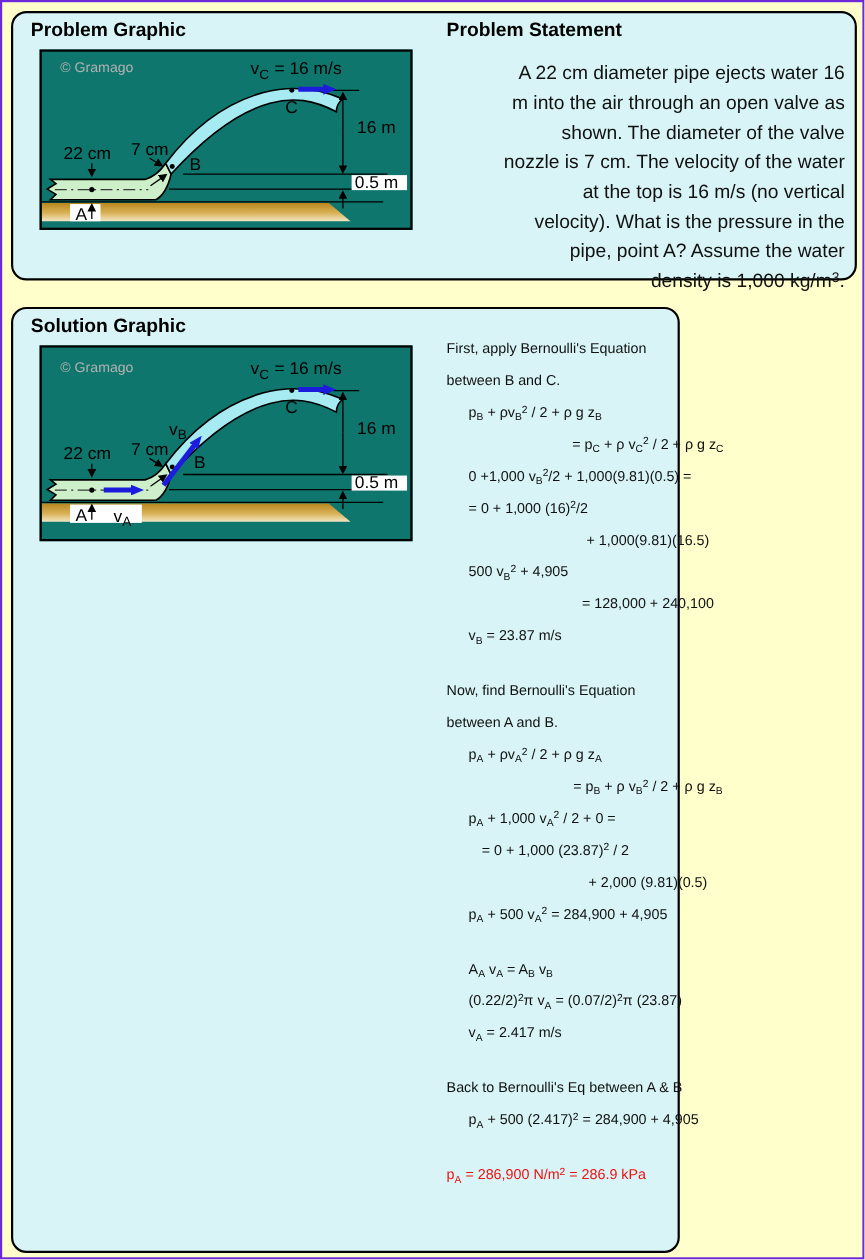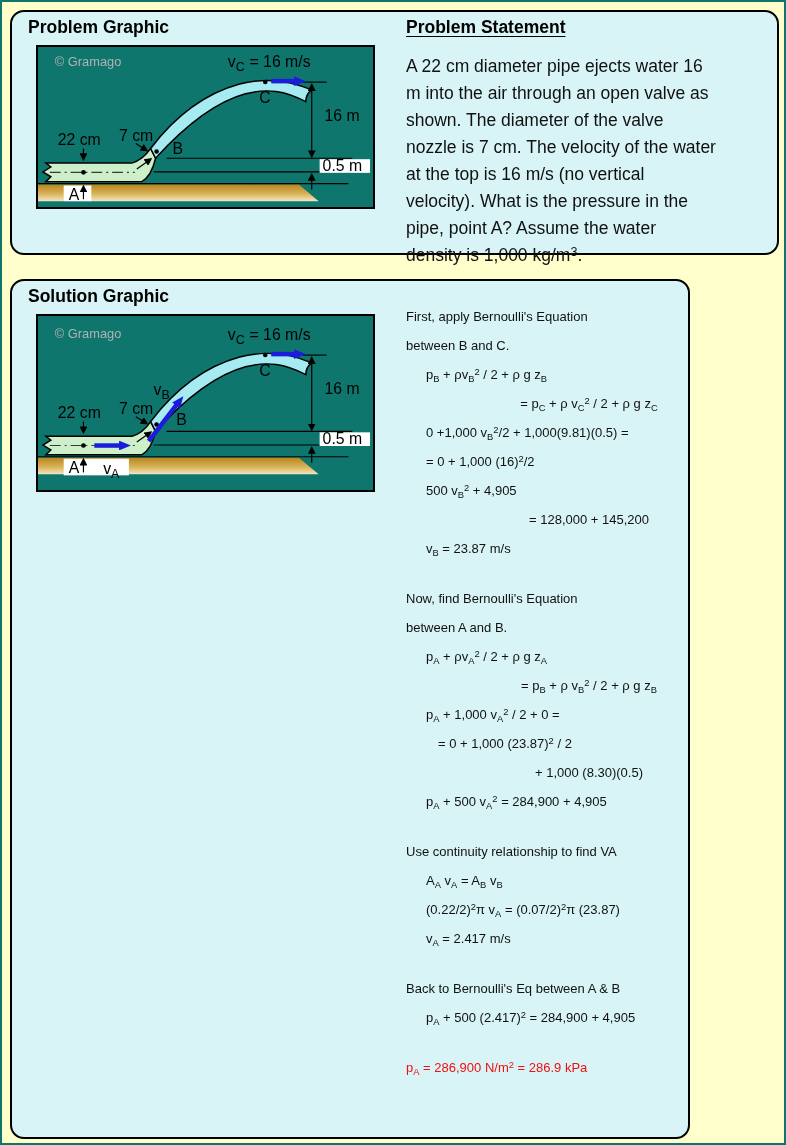--- a/index.html
+++ b/index.html
@@ -1,47 +1,47 @@
 <!DOCTYPE html>
 <html><head>
 <meta charset="utf-8">
 <style>
   html,body{margin:0;padding:0;background:#fff;}
   *{box-sizing:border-box;}
   .page{
     position:relative;width:786px;height:1145px;
-    background:#FFFFCC;border:2px solid #0f766e;
+    background:#FFFFCC;border:2px solid #6d28d9;
     font-family:"Liberation Sans",sans-serif;color:#111;
     overflow:hidden;
   }
   .panel{
     position:absolute;background:#D8F4F6;
     border:2px solid #000;border-radius:14px;
   }
   #panel-problem{left:8px;top:8px;width:769px;height:245px;}
-  #panel-solution{left:8px;top:277px;width:680px;height:860px;}
+  #panel-solution{left:8px;top:277px;width:608px;height:860px;}
   .gtitle{
     position:absolute;top:5px;left:16px;margin:0;
     font-size:17.5px;font-weight:bold;color:#000;
   }
   .dbox{
     position:absolute;left:24px;top:33px;
     background:#0f766e;border:2px solid #000;
   }
   #panel-problem .dbox{width:339px;height:164px;}
   #panel-solution .dbox{width:339px;height:178px;}
   .dbox svg{display:block;}
   .rcol{position:absolute;left:394px;top:5px;width:370px;}
   .rtitle{
     margin:0;font-size:17.5px;font-weight:bold;color:#000;
-    text-decoration:underline;text-underline-offset:3px;
+    text-underline-offset:3px;
   }
   .statement{
     margin-top:15px;font-size:17.5px;line-height:27px;
-    white-space:pre-line;width:362px;
+    white-space:pre-line;width:362px;text-align:right;
   }
   .steps{margin-top:16px;font-size:13px;width:368px;}
   .step{line-height:29px;min-height:29px;}
   .ind1{padding-left:20px;}
   .ind2{padding-left:32px;}
   .right{text-align:center;padding-right:2px;}
   .blank{height:21px;min-height:21px;}
   .red{color:#F01010;}
   sub{font-size:72%;vertical-align:baseline;position:relative;top:0.28em;line-height:0;}
   sup{font-size:72%;vertical-align:baseline;position:relative;top:-0.42em;line-height:0;}
@@ -210,34 +210,34 @@
     </div>
 
     <div class="rcol">
       <div class="steps">
           <div class="step">First, apply Bernoulli's Equation</div>
           <div class="step">between B and C.</div>
           <div class="step ind1">p<sub>B</sub> + ρv<sub>B</sub><sup>2</sup> / 2 + ρ g z<sub>B</sub></div>
           <div class="step right">= p<sub>C</sub> + ρ v<sub>C</sub><sup>2</sup> / 2 + ρ g z<sub>C</sub></div>
           <div class="step ind1">0 +1,000 v<sub>B</sub><sup>2</sup>/2 + 1,000(9.81)(0.5) =</div>
           <div class="step ind1">= 0 + 1,000 (16)<sup>2</sup>/2</div>
+          <div class="step right">+ 1,000(9.81)(16.5)</div>
           <div class="step ind1">500 v<sub>B</sub><sup>2</sup> + 4,905</div>
-          <div class="step right">= 128,000 + 145,200</div>
+          <div class="step right">= 128,000 + 240,100</div>
           <div class="step ind1">v<sub>B</sub> = 23.87 m/s</div>
           <div class="step blank"></div>
           <div class="step">Now, find Bernoulli's Equation</div>
           <div class="step">between A and B.</div>
           <div class="step ind1">p<sub>A</sub> + ρv<sub>A</sub><sup>2</sup> / 2 + ρ g z<sub>A</sub></div>
           <div class="step right">= p<sub>B</sub> + ρ v<sub>B</sub><sup>2</sup> / 2 + ρ g z<sub>B</sub></div>
           <div class="step ind1">p<sub>A</sub> + 1,000 v<sub>A</sub><sup>2</sup> / 2 + 0 =</div>
           <div class="step ind2">= 0 + 1,000 (23.87)<sup>2</sup> / 2</div>
-          <div class="step right">+ 1,000 (8.30)(0.5)</div>
+          <div class="step right">+ 2,000 (9.81)(0.5)</div>
           <div class="step ind1">p<sub>A</sub> + 500 v<sub>A</sub><sup>2</sup> = 284,900 + 4,905</div>
           <div class="step blank"></div>
-          <div class="step">Use continuity relationship to find VA</div>
           <div class="step ind1">A<sub>A</sub> v<sub>A</sub> = A<sub>B</sub> v<sub>B</sub></div>
           <div class="step ind1">(0.22/2)<sup>2</sup>π v<sub>A</sub> = (0.07/2)<sup>2</sup>π (23.87)</div>
           <div class="step ind1">v<sub>A</sub> = 2.417 m/s</div>
           <div class="step blank"></div>
           <div class="step">Back to Bernoulli's Eq between A &amp; B</div>
           <div class="step ind1">p<sub>A</sub> + 500 (2.417)<sup>2</sup> = 284,900 + 4,905</div>
           <div class="step blank"></div>
           <div class="step red">p<sub>A</sub> = 286,900 N/m<sup>2</sup> = 286.9 kPa</div>
         </div>
     </div>

